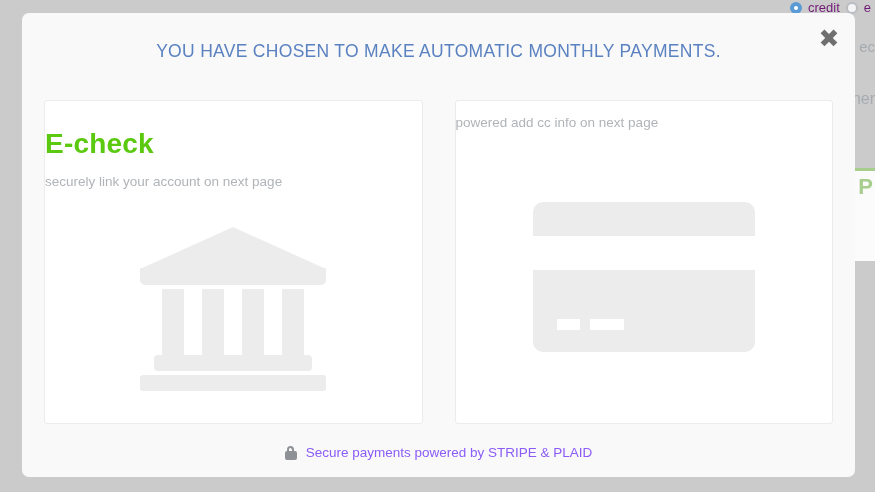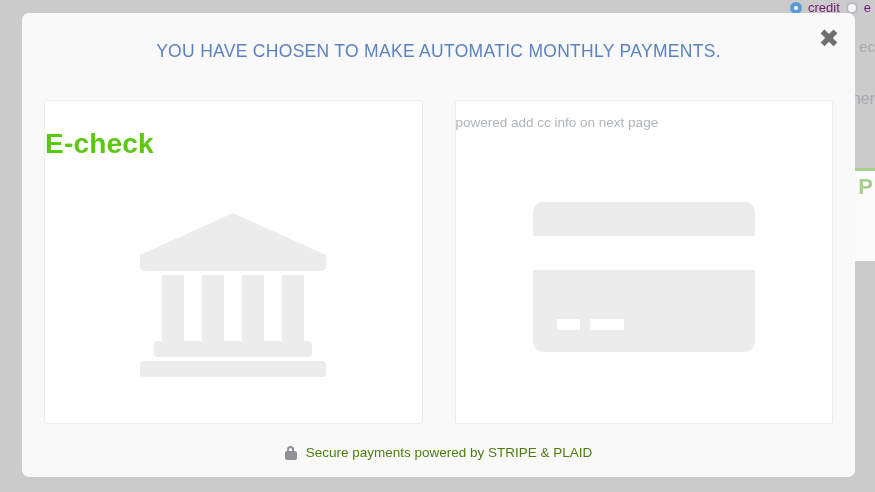--- a/index.html
+++ b/index.html
@@ -240,21 +240,21 @@
 
   #modal-footer {
     position: absolute;
     left: 0;
     right: 0;
     top: 432px;
     display: flex;
     align-items: center;
     justify-content: center;
     gap: 9px;
-    color: #4d7c0f;
+    color: #8b5cf6;
     font-size: 13.5px;
   }
   .lock-icon {
     position: relative;
     width: 12px;
     height: 14px;
     flex: none;
   }
   .lock-icon .shackle {
     position: absolute;
@@ -298,20 +298,21 @@
   <div id="close-button">✖</div>
 
   <div id="modal-heading">
     <div>YOU HAVE CHOSEN TO MAKE AUTOMATIC MONTHLY PAYMENTS.</div>
   </div>
 
   <div id="method-row">
 
     <div class="method-card">
       <div class="method-title">E-check</div>
+      <div class="method-sub">securely link your account on next page</div>
       <div class="method-art">
         <div class="bank-icon">
           <div class="bank-roof"></div>
           <div class="bank-arch"></div>
           <div class="bank-cols">
             <div class="bank-col"></div>
             <div class="bank-col"></div>
             <div class="bank-col"></div>
             <div class="bank-col"></div>
           </div>

